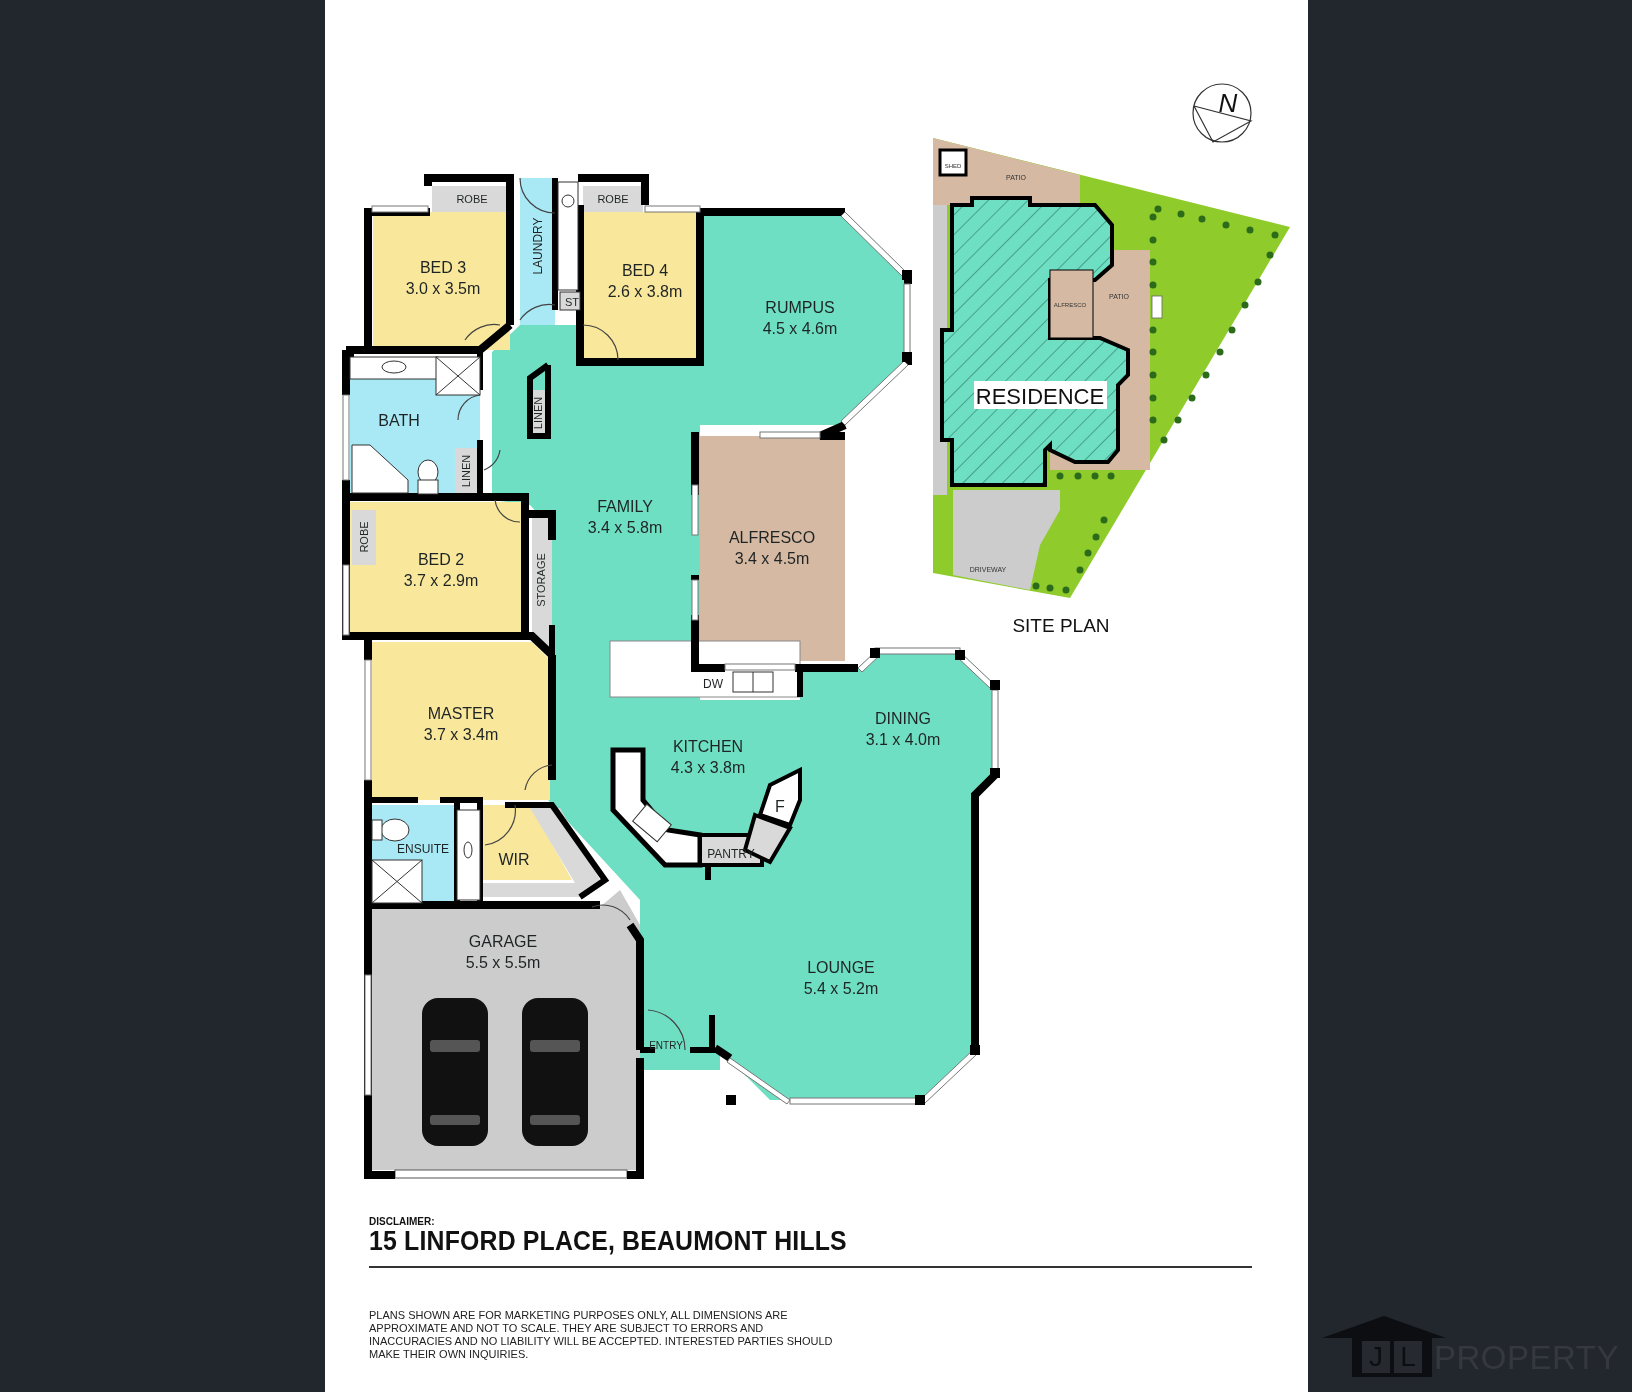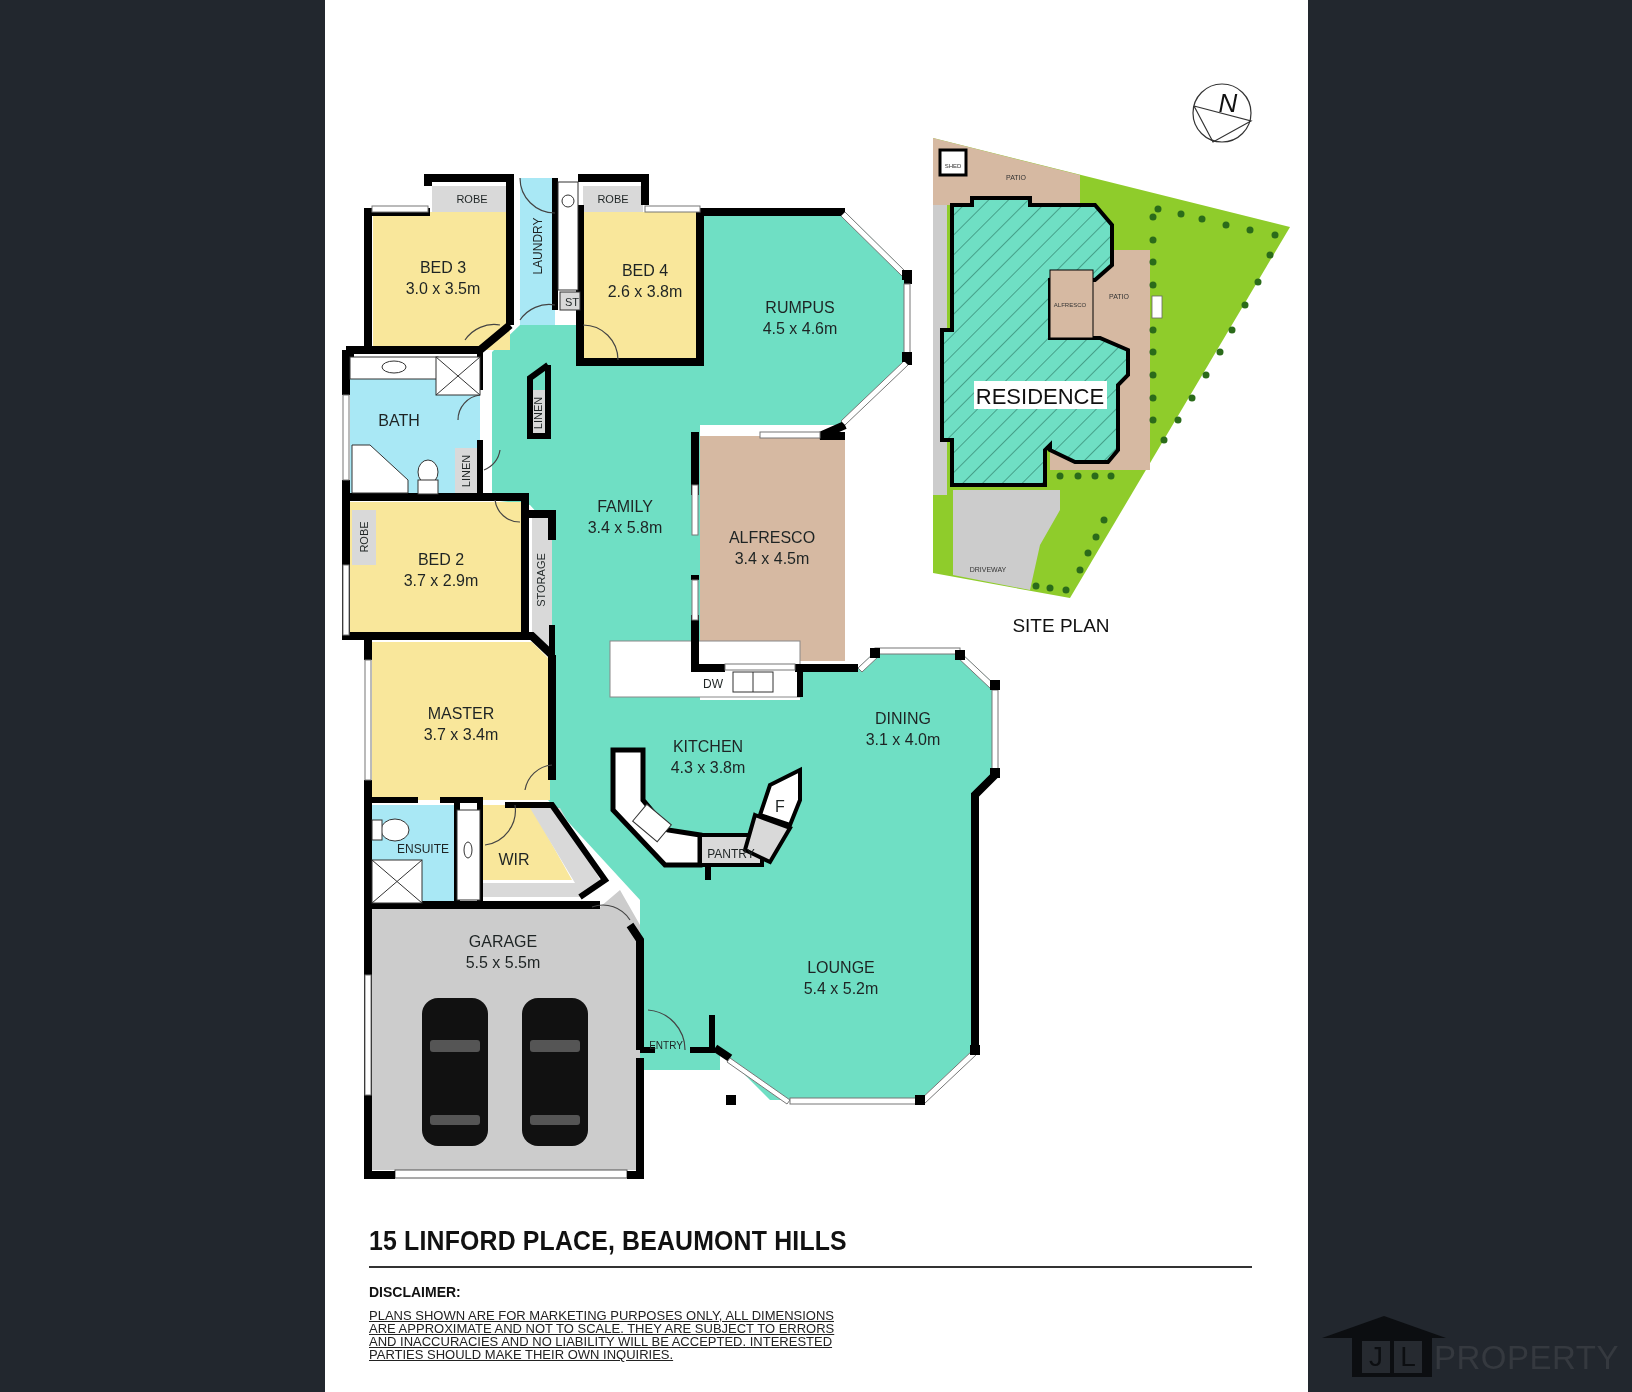--- a/index.html
+++ b/index.html
@@ -2,22 +2,22 @@
 <html><head>
 <meta charset="utf-8">
 <style>
   html,body{margin:0;padding:0;}
   body{width:1632px;height:1392px;background:#22272e;position:relative;overflow:hidden;font-family:"Liberation Sans",sans-serif;}
   .page{position:absolute;left:325px;top:0;width:983px;height:1392px;background:#ffffff;}
   svg.plan{position:absolute;left:0;top:0;}
   .lbl{font-family:"Liberation Sans",sans-serif;fill:#1e2424;text-anchor:middle;}
   .title{position:absolute;left:369px;top:1226px;font-family:"Liberation Sans",sans-serif;font-weight:bold;font-size:27px;color:#111;letter-spacing:0.2px;transform:scaleX(0.92);transform-origin:left top;}
   .rule{position:absolute;left:369px;top:1266px;width:883px;height:2px;background:#333;}
-  .disc-h{position:absolute;left:369px;top:1284px;font-weight:bold;font-size:14px;color:#111;}
-  .disc{position:absolute;left:369px;top:1309px;width:470px;font-size:13px;line-height:13px;color:#222;text-decoration:underline;}
+  .disc-h{position:absolute;left:369px;top:1216px;font-weight:bold;font-size:10px;color:#111;}
+  .disc{position:absolute;left:369px;top:1309px;width:470px;font-size:11px;line-height:13px;color:#222;}
   .logo-text{position:absolute;left:1434px;top:1339px;font-size:33px;color:#35393f;letter-spacing:0.5px;font-family:"Liberation Sans",sans-serif;}
   .logo-jl{position:absolute;left:1352px;top:1337px;width:80px;height:40px;background:#0c0e11;display:flex;align-items:center;justify-content:center;gap:4px;}
   .logo-jl span{display:inline-block;width:28px;height:32px;background:#262a30;color:#0c0e11;font-size:28px;line-height:32px;text-align:center;}
   .roof{position:absolute;left:1322px;top:1316px;width:0;height:0;border-left:62px solid transparent;border-right:62px solid transparent;border-bottom:22px solid #0c0e11;}
 </style>
 </head>
 <body>
 
 <div class="page"></div>
 

